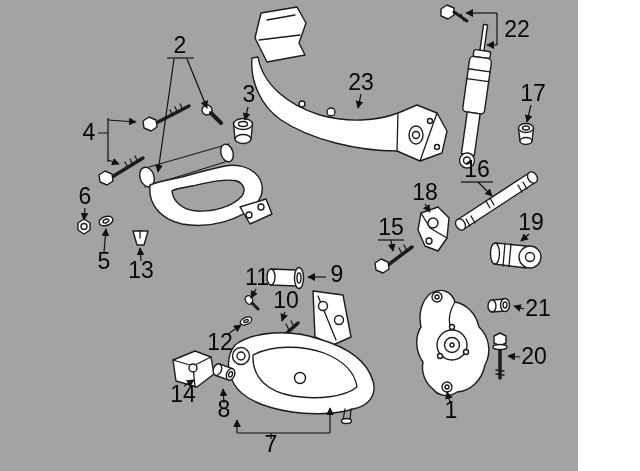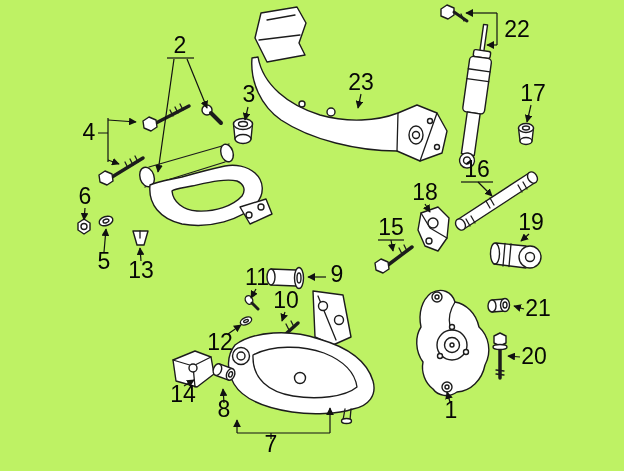--- a/index.html
+++ b/index.html
@@ -1,16 +1,16 @@
 <!DOCTYPE html>
 <html><head>
 <meta charset="utf-8">
 <style>
   html,body{margin:0;padding:0;background:#fff;}
-  .stage{position:relative;width:624px;height:471px;background:#bef264;overflow:hidden;
+  .stage{position:relative;width:578px;height:471px;background:#a3a3a3;overflow:hidden;
          font-family:"Liberation Sans",sans-serif;}
   svg{position:absolute;left:0;top:0;}
   .pt{stroke:#1c1c1c;stroke-width:1.4;fill:#ffffff;stroke-linejoin:round;stroke-linecap:round;}
   .ptn{stroke:#1c1c1c;stroke-width:1.3;fill:none;stroke-linejoin:round;stroke-linecap:round;}
   .thick{stroke:#1c1c1c;fill:none;stroke-linecap:round;}
   .ld{stroke:#111;stroke-width:1.2;fill:none;marker-end:url(#arr);}
   .ldp{stroke:#111;stroke-width:1.2;fill:none;}
   .lbl{font-size:23px;fill:#060606;}
 </style>
 </head>

